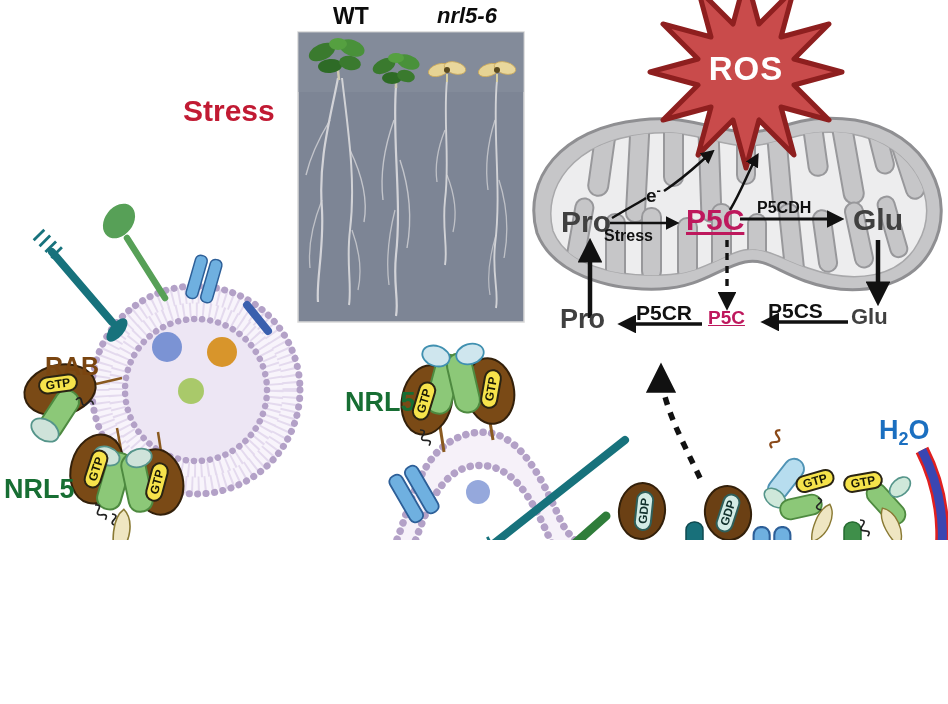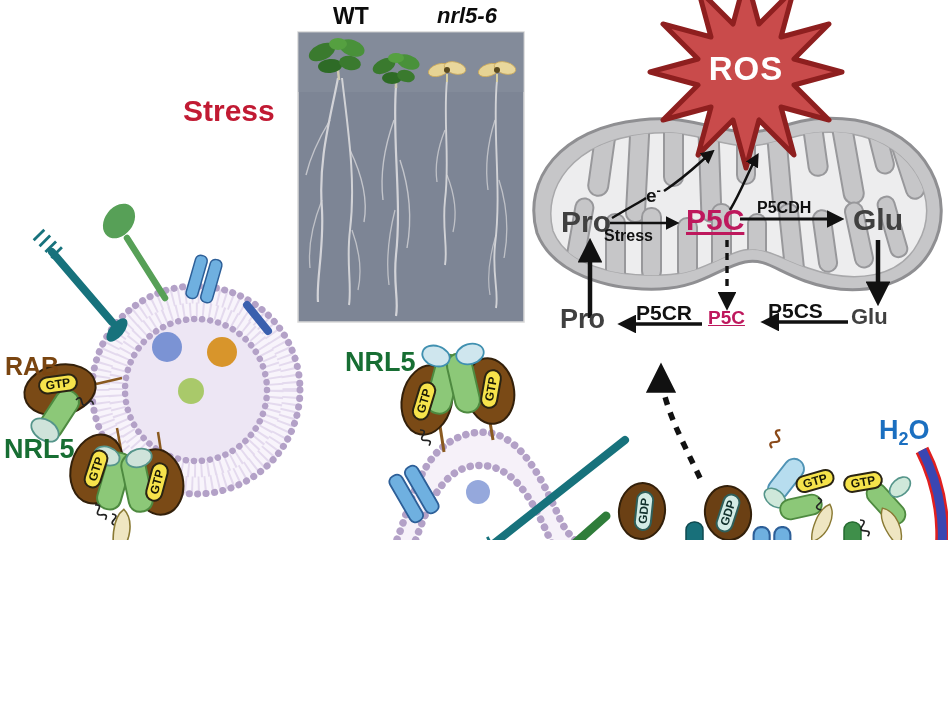--- a/index.html
+++ b/index.html
@@ -12,22 +12,22 @@
   .stress{color:#c11a33;font-size:30px;}
   .ros{color:#ffffff;font-size:33px;width:100px;text-align:center;letter-spacing:1px;}
   .met{font-size:30px;}
   .met2{font-size:27px;}
   .enz{font-size:16px;color:#111;}
   .enz2{font-size:21px;color:#111;}
   .small-red{font-size:19px;}
   .glu2{font-size:22px;}
   .wt{font-size:23px;color:#0c0c0c;}
   .mut{font-size:22px;color:#0c0c0c;font-style:italic;}
-  .rab{font-size:25px;color:#7a4510;}
-  .nrl{font-size:27px;color:#176e33;}
+  .rab{font-size:25px;color:#7a4510;margin-left:40px;}
+  .nrl{font-size:27px;color:#176e33;margin-top:40px;}
   .h2o{font-size:27px;color:#1b6fc0;text-align:right;}
   .h2o sub{font-size:18px;}
   .e-lbl{font-size:19px;color:#111;}
   .e-lbl sup{font-size:13px;}
   .chip{position:absolute;width:40px;height:18px;border-radius:10px;
         display:flex;align-items:center;justify-content:center;
         font-size:12px;font-weight:bold;border:2px solid #2a2413;box-sizing:border-box;}
   .gtp{background:#f6e34b;color:#191906;}
   .gdp{background:#d4ece6;color:#10302c;border-color:#2f5f5a;}
 </style>

